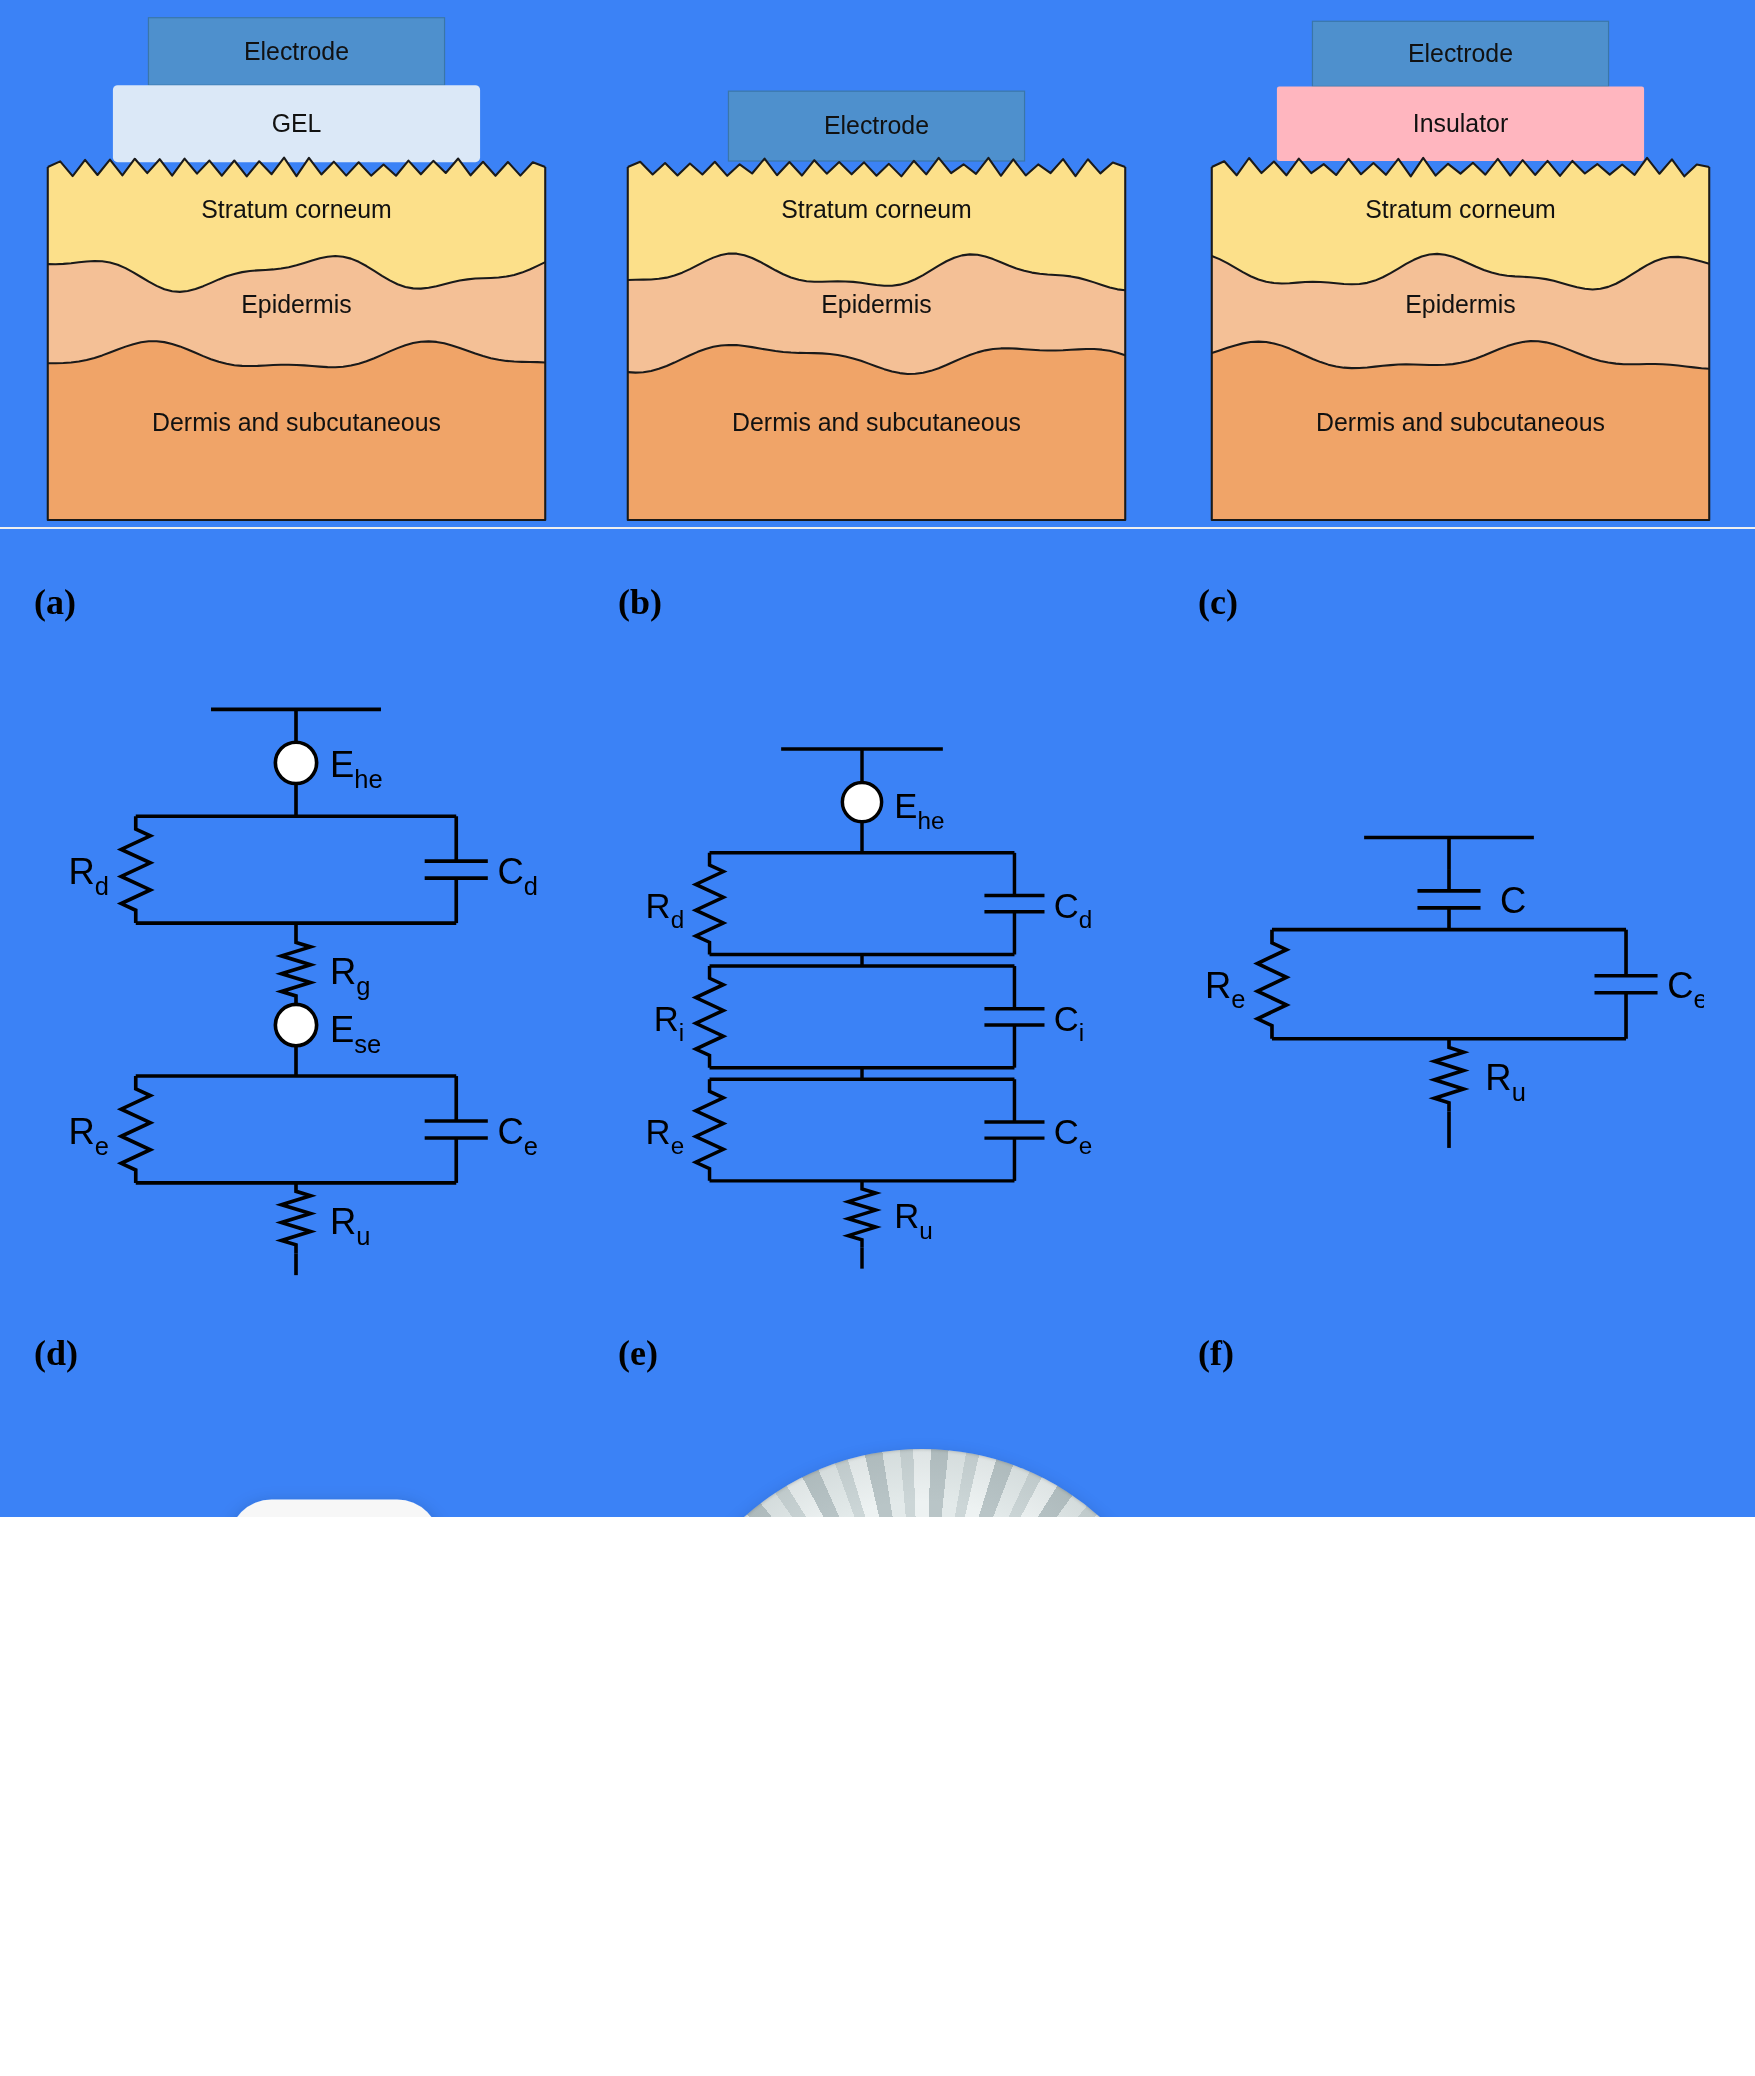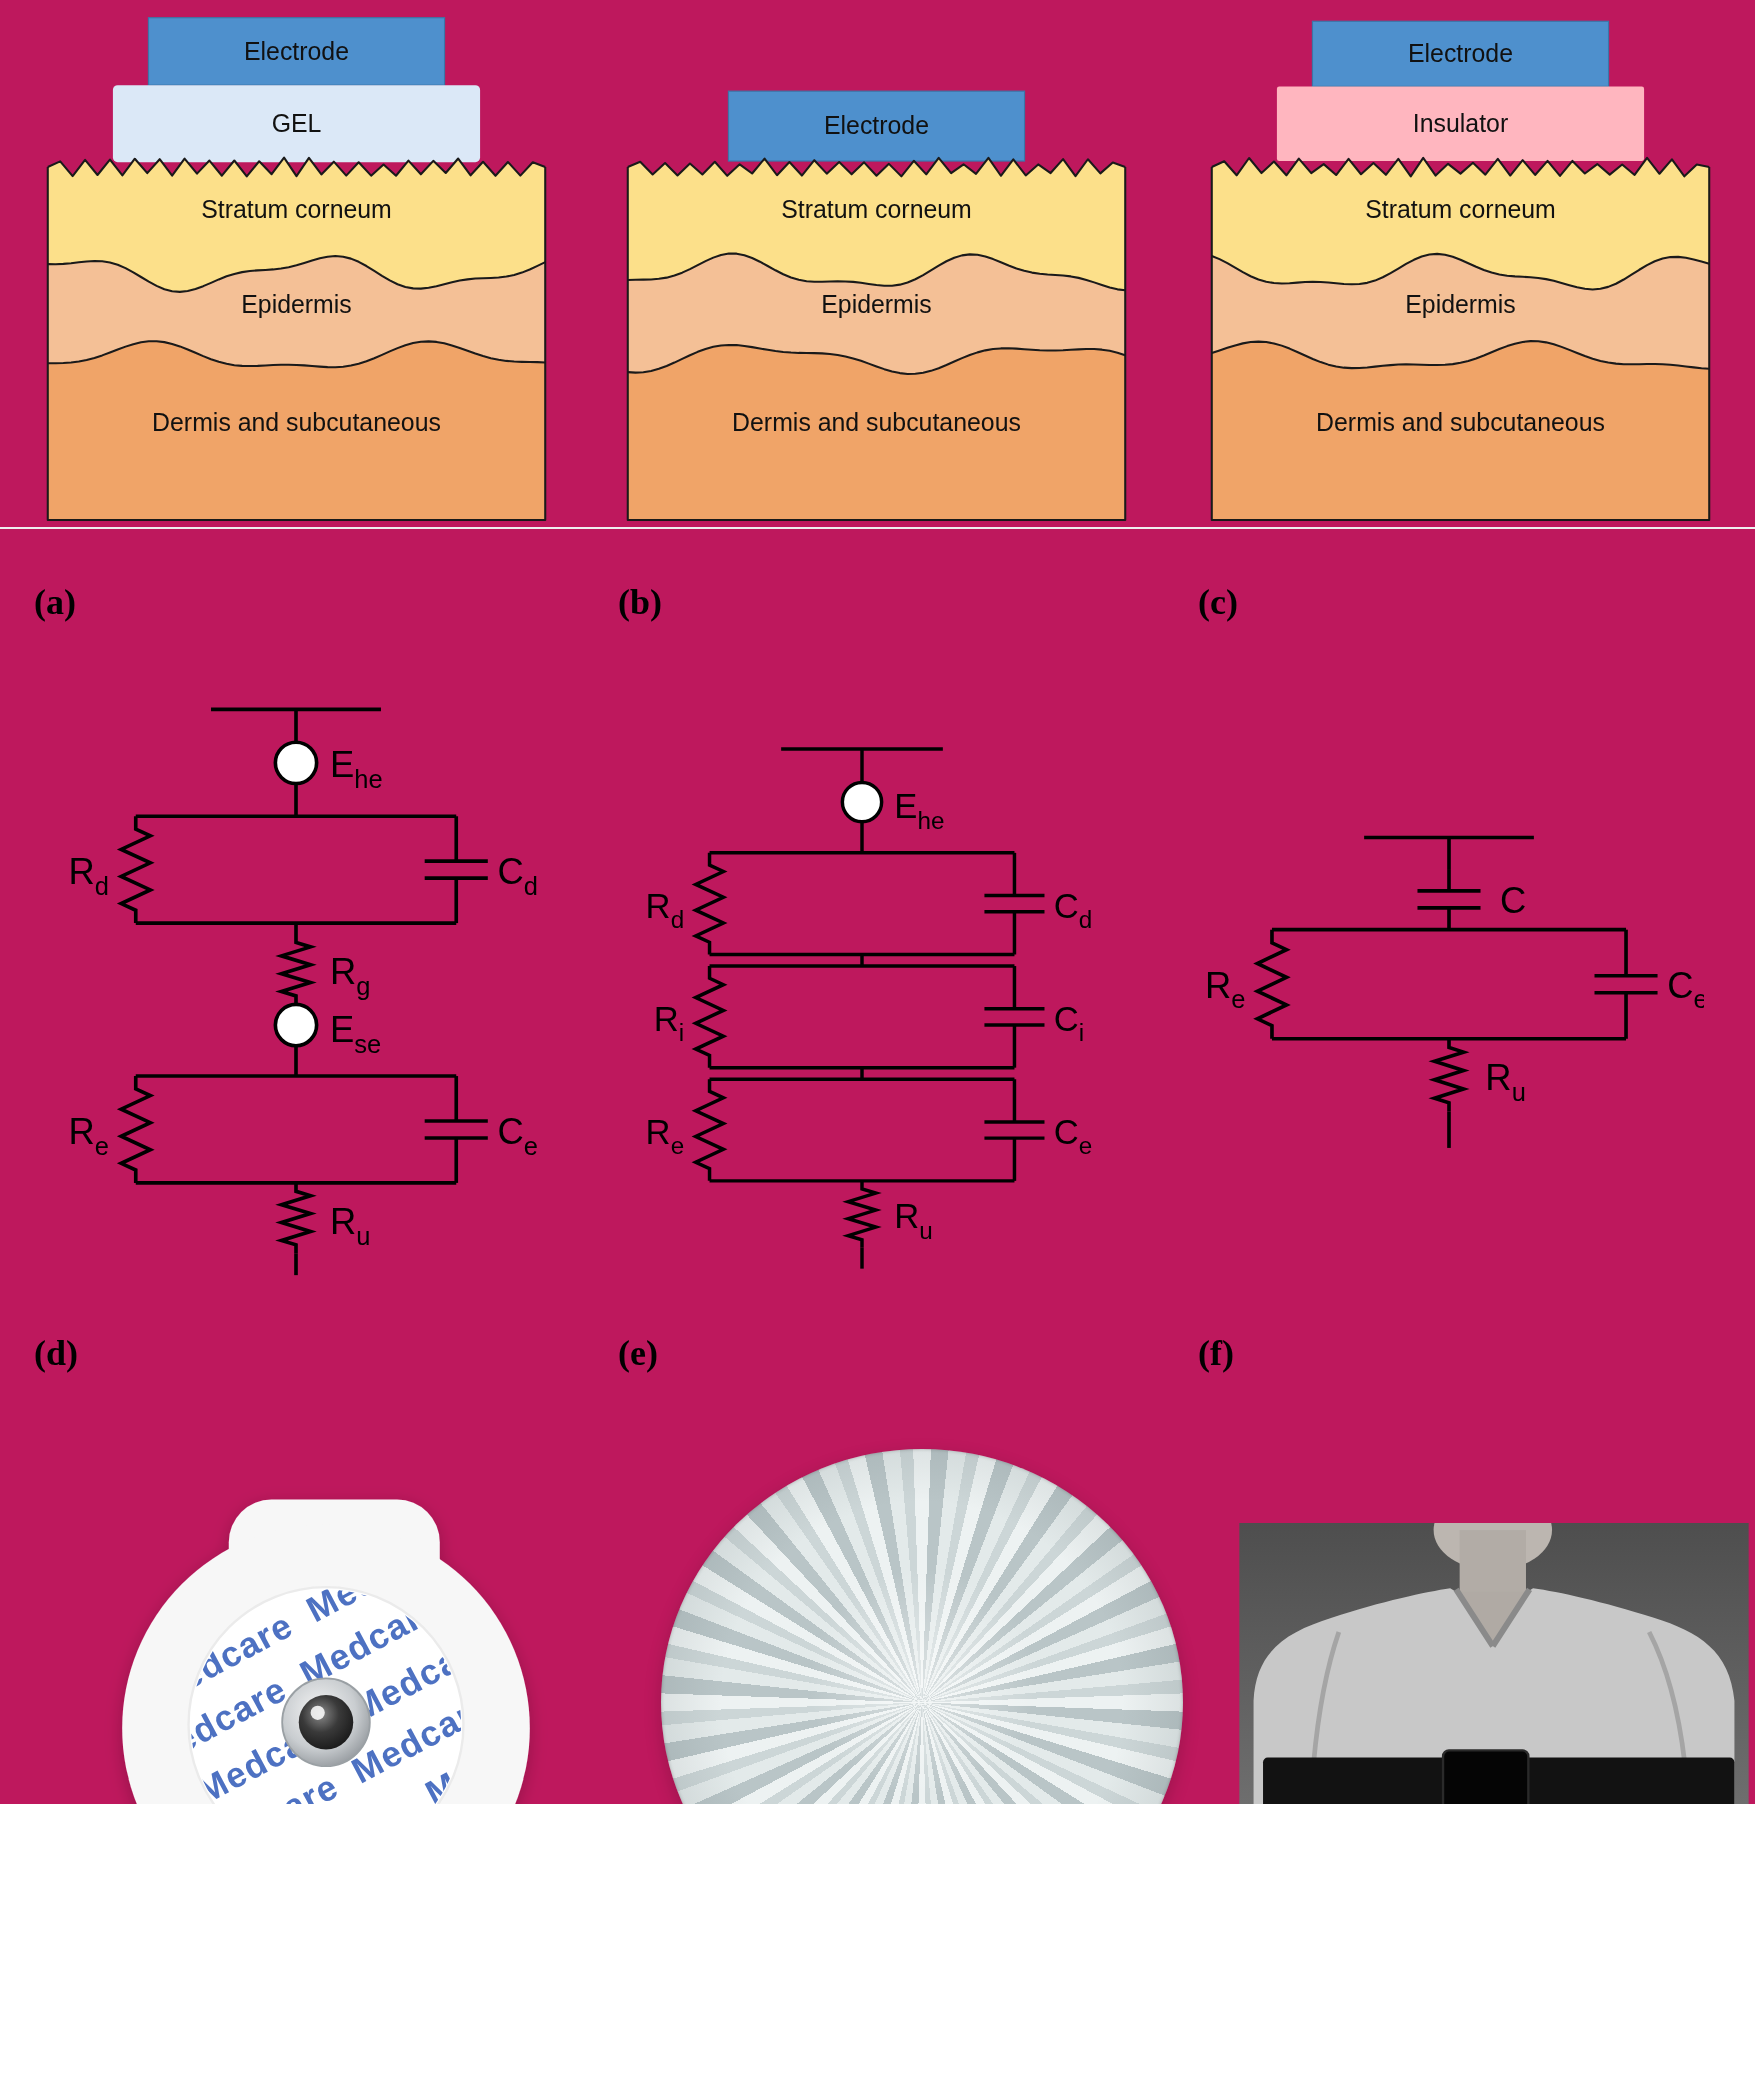--- a/index.html
+++ b/index.html
@@ -1,17 +1,17 @@
 <!DOCTYPE html>
 <html style="--electrode-blue: #4e90cd; --gel-blue: #dbe8f7; --insulator-pink: #ffb6bf; --stratum-yellow: #fce08a; --epidermis-peach: #f4c096; --dermis-orange: #f0a468; --brand-blue: #2e59b8;font-size:9.5px"><head>
 <meta charset="utf-8">
 <style>
   *{box-sizing:border-box}
   html,body{margin:0;padding:0;background:#ffffff}
-  .canvas{position:relative;width:1756px;height:1804px;background:#be185d;font-family:"Liberation Sans",sans-serif;overflow:hidden}
+  .canvas{position:relative;width:1756px;height:1517px;background:#3b82f6;font-family:"Liberation Sans",sans-serif;overflow:hidden}
   .abs{position:absolute}
   .plabel{position:absolute;font-family:"Liberation Serif",serif;font-weight:bold;font-size:36px;color:#000}
   svg text{font-family:"Liberation Sans",sans-serif}
   .skin-label{font-size:42px;fill:#111111}
   .ckt-label{font-size:30px;fill:#000000}
   .ckt-label .sub{font-size:21px}
   .rect-electrode{fill:var(--electrode-blue);stroke:#3a76a8;stroke-width:2}
   .rect-gel{fill:var(--gel-blue)}
   .rect-insulator{fill:var(--insulator-pink)}
   .ckt .w{stroke:#000;stroke-width:3;fill:none;stroke-linecap:butt;stroke-linejoin:miter}

